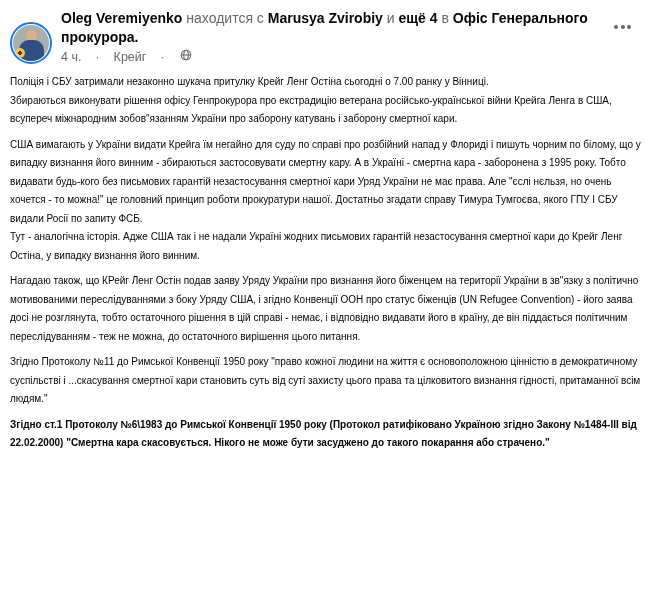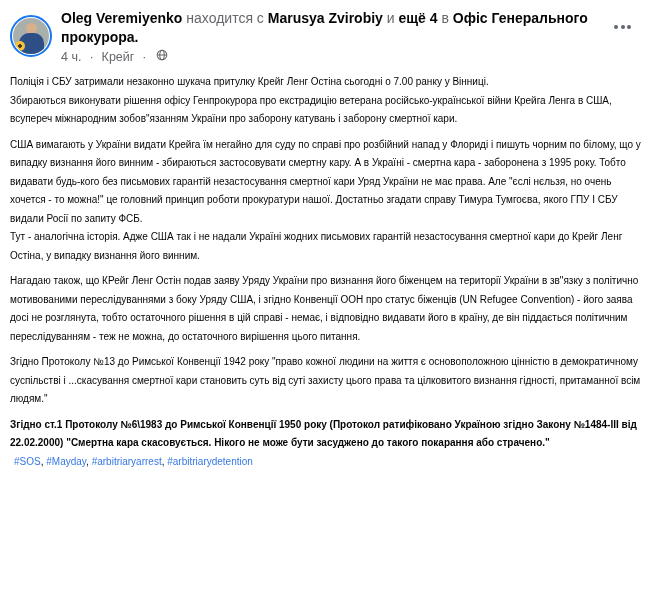--- a/index.html
+++ b/index.html
@@ -6,21 +6,21 @@
   body {
     width: 651px; height: 608px;
     background: #ffffff;
     font-family: "Liberation Sans", "DejaVu Sans", sans-serif;
     color: #050505;
     overflow: hidden;
   }
   .post { position: relative; padding: 7px 10px 0 10px; box-sizing: border-box; }
 
   
-  .header { display: flex; align-items: center; position: relative; padding-right: 40px; }
+  .header { display: flex; align-items: flex-end; position: relative; padding-right: 40px; }
   .avatar {
     width: 42px; height: 42px; flex: 0 0 auto;
     border-radius: 50%;
     border: 2px solid #1877f2;
     box-sizing: border-box;
     padding: 1px;
     cursor: pointer;
   }
   .avatar-photo {
     width: 36px; height: 36px; border-radius: 50%;
@@ -43,21 +43,21 @@
     width: 10px; height: 10px; border-radius: 50%;
     background: radial-gradient(circle at 50% 50%, #4a3a1a 0 2px, #f5c33b 2px 5px);
   }
   .header-text { margin-left: 9px; padding-top: 2px; }
   .header-line { font-size: 14px; line-height: 19px; color: #65676b; }
   .header-line b { color: #050505; font-weight: 700; cursor: pointer; }
   .period { color: #050505; font-weight: 700; }
   .meta-line {
     margin-top: 2px;
     font-size: 12.5px; color: #65676b;
-    display: flex; align-items: center; gap: 8px;
+    display: flex; align-items: center; gap: 14px;
     cursor: pointer;
   }
   .globe { display: inline-block; margin-left: 1px; }
 
   .menu-btn {
     position: absolute; right: 6px; top: 12px;
     display: flex; gap: 2.5px; padding: 6px 4px;
     cursor: pointer; border-radius: 4px;
   }
   .menu-btn i { width: 4px; height: 4px; border-radius: 50%; background: #606770; }
@@ -113,19 +113,18 @@
     </div>
   </div>
 
   <div class="post-body">
     <div id="post-text">
         <div class="para">Поліція і СБУ затримали незаконно шукача притулку Крейг Ленг Остіна сьогодні о 7.00 ранку у Вінниці.
 Збираються виконувати рішення офісу Генпрокурора про екстрадицію ветерана російсько-української війни Крейга Ленга в США, всупереч міжнародним зобов"язанням України про заборону катувань і заборону смертної кари.</div>
         <div class="para">США вимагають у України видати Крейга їм негайно для суду по справі про розбійний напад у Флориді і пишуть чорним по білому, що у випадку визнання його винним - збираються застосовувати смертну кару. А в Україні - смертна кара - заборонена з 1995 року. Тобто видавати будь-кого без письмових гарантій незастосування смертної кари Уряд України не має права. Але "єслі нєльзя, но очень хочется - то можна!" це головний принцип роботи прокуратури нашої. Достатньо згадати справу Тимура Тумгоєва, якого ГПУ І СБУ видали Росії по запиту ФСБ.
 Тут - аналогічна історія. Адже США так і не надали Україні жодних письмових гарантій незастосування смертної кари до Крейг Ленг Остіна, у випадку визнання його винним.</div>
         <div class="para">Нагадаю також, що КРейг Ленг Остін подав заяву Уряду України про визнання його біженцем на території України в зв"язку з політично мотивованими переслідуваннями з боку Уряду США, і згідно Конвенції ООН про статус біженців (UN Refugee Convention) - його заява досі не розглянута, тобто остаточного рішення в цій справі - немає, і відповідно видавати його в країну, де він піддається політичним переслідуванням - теж не можна, до остаточного вирішення цього питання.</div>
-        <div class="para">Згідно Протоколу №13 до Римської Конвенції 1942 року "право кожної людини на життя є основоположною цінністю в демократичному суспільстві і ...скасування смертної кари становить суть від суті захисту цього права та цілковитого визнання гідності, притаманної всім людям."</div>
+        <div class="para">Згідно Протоколу №11 до Римської Конвенції 1950 року "право кожної людини на життя є основоположною цінністю в демократичному суспільстві і ...скасування смертної кари становить суть від суті захисту цього права та цілковитого визнання гідності, притаманної всім людям."</div>
         <div class="para">Згідно ст.1 Протоколу №6\1983 до Римської Конвенції 1950 року (Протокол ратифіковано Україною згідно Закону №1484-III від 22.02.2000) "Смертна кара скасовується. Нікого не може бути засуджено до такого покарання або страчено."</div>
       </div>
-    <div class="hashtag-line" id="hashtag-line"><a href="#">#SOS</a>, <a href="#">#Mayday</a>, <a href="#">#arbitriaryarrest</a>, <a href="#">#arbitriarydetention</a></div>
   </div>
 
 </div>
 
 </body></html>

